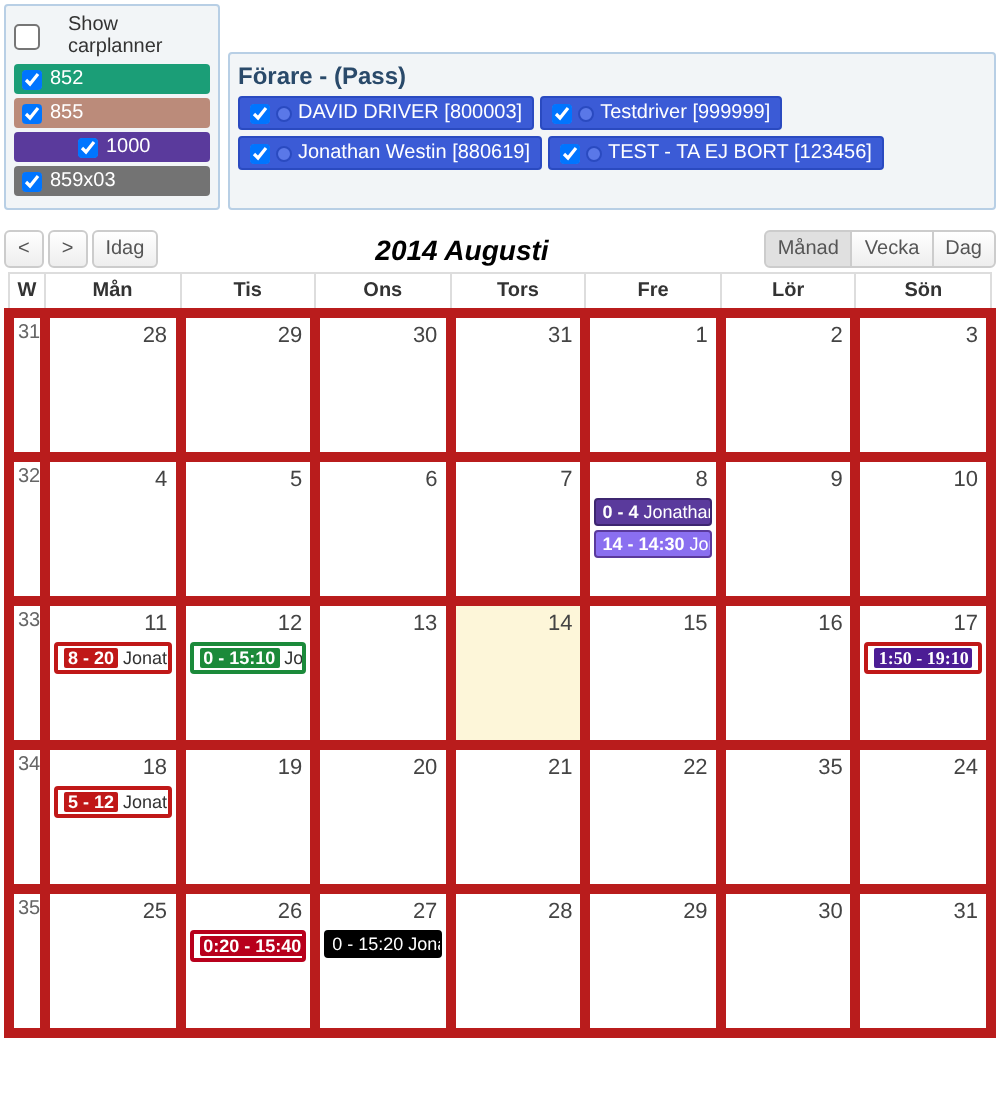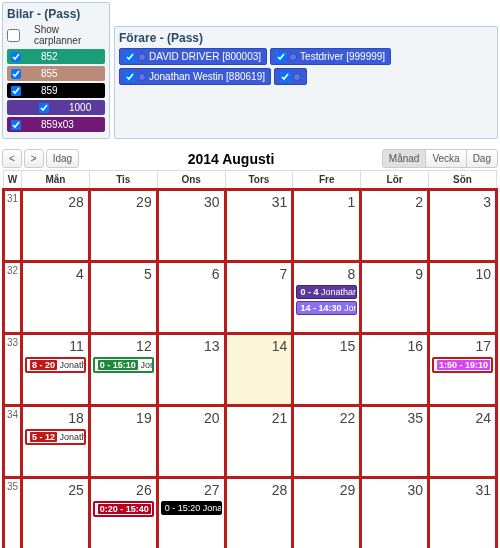--- a/index.html
+++ b/index.html
@@ -3,86 +3,81 @@
 <meta charset="utf-8">
 <style>
 * { box-sizing: border-box; margin: 0; padding: 0; }
 body { font-family: Arial, sans-serif; font-size: 11px; background: #fff; width: 500px; }
 .top-panels { display: flex; gap: 4px; padding: 2px; background: #fff; }
 .panel { border: 1px solid #b8cfe5; background: #f2f5f7; padding: 4px; border-radius: 2px; }
 .panel.cars { width: 108px; }
 .panel.drivers { flex: 1; margin-top: 24px; }
 .panel-title { font-weight: bold; font-size: 12px; color: #2a4a6a; margin-bottom: 3px; }
 .carplanner { font-size: 10px; color: #333; margin-bottom: 3px; display: flex; align-items: center; gap: 14px; }
-.car-item { display: flex; align-items: center; gap: 20px; padding: 2px 4px; margin-bottom: 2px; color: #fff; font-size: 10px; border-radius: 2px; }
+.car-item { display: flex; align-items: center; gap: 4px; padding: 2px 4px; margin-bottom: 2px; color: #fff; font-size: 10px; border-radius: 2px; }
 .car-item input { width: 10px; height: 10px; }
 .driver-grid { display: flex; flex-wrap: wrap; gap: 3px; }
 .driver-item { display: flex; align-items: center; gap: 3px; padding: 2px 5px; background: #3b5bd6; color: #fff; font-size: 10px; border-radius: 2px; border: 1px solid #2a4ac0; }
 .driver-item input[type=checkbox] { width: 10px; height: 10px; }
 .driver-item .radio { width: 8px; height: 8px; border-radius: 50%; background: #5a78e8; border: 1px solid #2a4ac0; display: inline-block; }
 .cal-wrap { padding: 2px; }
 .cal-header { display: flex; align-items: center; justify-content: space-between; margin-top: 6px; margin-bottom: 2px; }
 .nav-btns { display: flex; gap: 2px; }
 .nav-btn, .view-btn { border: 1px solid #ccc; background: linear-gradient(#fff,#eee); color: #555; font-size: 10px; padding: 3px 6px; border-radius: 3px; cursor: pointer; }
 .view-btn.active { background: #e0e0e0; }
-.cal-title { font-weight: bold; font-size: 14px; text-align: center; flex: 1; }
+.cal-title { font-weight: bold; font-size: 14px; text-align: center; flex: 1; font-style: italic; }
 .view-btns { display: flex; gap: 0; }
 .view-btns .view-btn { border-radius: 0; margin-left: -1px; }
 .view-btns .view-btn:first-child { border-radius: 3px 0 0 3px; }
 .view-btns .view-btn:last-child { border-radius: 0 3px 3px 0; }
 table.calendar { width: 100%; border-collapse: collapse; table-layout: fixed; }
 table.calendar th { border: 1px solid #ddd; padding: 3px; font-size: 10px; font-weight: bold; color: #333; background: #fff; }
 table.calendar th.wcol { width: 18px; }
-table.calendar td { border: 3px solid #b91c1c; height: 72px; vertical-align: top; padding: 2px; background: #fff; position: relative; }
+table.calendar td { border: 5px solid #b91c1c; height: 72px; vertical-align: top; padding: 2px; background: #fff; position: relative; }
 table.calendar td.wk { width: 18px; text-align: center; font-size: 10px; color: #666; background: #fff; vertical-align: top; padding-top: 2px; }
-.daynum { font-size: 14px; color: #444; text-align: right; padding: 1px 2px; }
+.daynum { font-size: 11px; color: #444; text-align: right; padding: 1px 2px; }
 .today { background: #fdf6d9 !important; }
 .event { font-size: 9px; color: #fff; padding: 1px 3px; margin-top: 2px; border-radius: 2px; white-space: nowrap; overflow: hidden; display: block; }
 .event .time { font-weight: bold; }
 .ev-purple { background: #5a3a9c; border: 1px solid #3d2670; }
 .ev-lightpurple { background: #8a6ff0; border: 1px solid #5a3a9c; color: #fff; }
 .ev-green { background: #fff; border: 2px solid #1b8a3a; color: #333; }
 .ev-greenstripe .time { background: #1b8a3a; color: #fff; padding: 0 2px; border-radius: 1px; }
 .ev-redbox { background: #fff; border: 2px solid #c01818; color: #333; }
 .ev-redbox .time { background: #c01818; color: #fff; padding: 0 2px; border-radius: 1px; }
 .ev-redsolid { background: #fff; border: 2px solid #c01818; color: #333; }
-.ev-redsolid .time { background: #d946ef; color: #fff; padding: 0 2px; border-radius: 1px; }
+.ev-redsolid .time { background: #4c1d95; color: #fff; padding: 0 2px; border-radius: 1px; font-family: Liberation Serif, serif; }
 .ev-darkblue { background: #fff; border: 2px solid #b8001c; color: #333; }
 .ev-darkblue .time { background: #b8001c; color:#fff; padding:0 2px; border-radius:1px;}
 .ev-black { background: #000; border: 1px solid #000; color: #fff; }
 .ev-black .time { font-weight: normal; }
 </style>
 </head>
 <body>
 
 <div class="top-panels">
   <div class="panel cars">
-    <div class="panel-title">Bilar - (Pass)</div>
     <label class="carplanner">
       <input type="checkbox" style="">
       <span>Show carplanner</span>
     </label>
     <div id="cars-list">
         <div class="car-item" style="background: rgb(27, 158, 119);">
           <input type="checkbox" checked="" style="">
           <span>852</span>
         </div>
         <div class="car-item" style="background: rgb(187, 139, 122); align-items: center;">
           <input type="checkbox" checked="" style="">
           <span>855</span>
         </div>
-        <div class="car-item" style="background: rgb(0, 0, 0);">
-          <input type="checkbox" checked="" style="">
-          <span>859</span>
-        </div>
         <div class="car-item" style="background: rgb(90, 58, 156); padding-left: 32px;">
           <input type="checkbox" checked="" style="">
           <span>1000</span>
         </div>
-        <div class="car-item" style="background: #701a75;">
+        <div class="car-item" style="background: #737373;">
           <input type="checkbox" checked="" style="">
           <span>859x03</span>
         </div>
       </div>
   </div>
   <div class="panel drivers">
     <div class="panel-title">Förare - (Pass)</div>
     <div class="driver-grid" id="drivers-list">
         <div class="driver-item">
           <input type="checkbox" checked="" style="">
@@ -95,20 +90,21 @@
           <span>Testdriver [999999]</span>
         </div>
         <div class="driver-item">
           <input type="checkbox" checked="" style="">
           <span class="radio"></span>
           <span>Jonathan Westin [880619]</span>
         </div>
         <div class="driver-item">
           <input type="checkbox" checked="" style="">
           <span class="radio"></span>
+          <span>TEST - TA EJ BORT [123456]</span>
         </div>
       </div>
   </div>
 </div>
 
 <div class="cal-wrap">
   <div class="cal-header">
     <div class="nav-btns">
       <button class="nav-btn">&lt;</button>
       <button class="nav-btn">&gt;</button>

